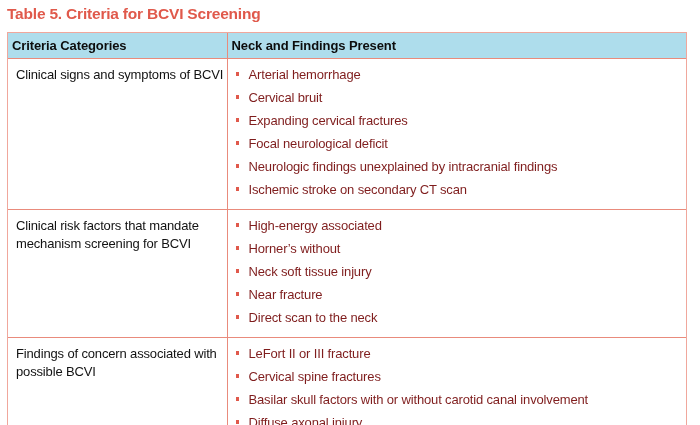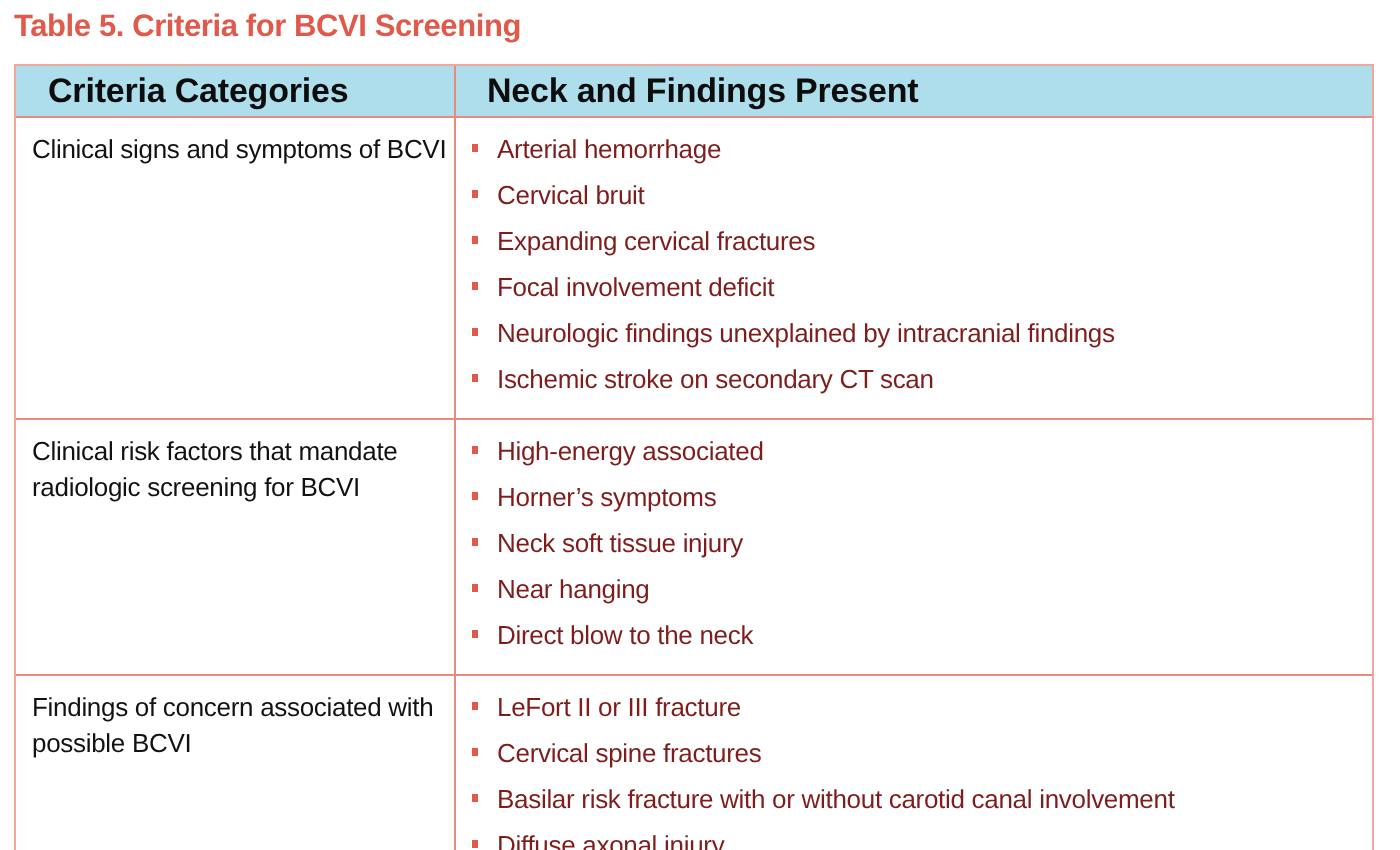--- a/index.html
+++ b/index.html
@@ -66,25 +66,25 @@
   
   tr.head-row th {
     background: #aeddec;
     border-bottom: 1.5px solid #e98b7c;
     height: 25px;
   }
   tr.head-row th.col1 {
     border-right: 1.5px solid #e98b7c;
   }
   .head-label {
-    font-size: 17px;
+    font-size: 13px;
     font-weight: bold;
     color: #0d0d0d;
     letter-spacing: -0.1px;
-    padding: 4px 0 4px 16px;
+    padding: 4px 0 4px 4px;
     line-height: 17px;
     white-space: nowrap;
   }
 
   
   tr.body-row > td {
     background: #ffffff;
   }
   tr.body-row > td.col1 {
     border-right: 1.5px solid #e98b7c;
@@ -154,51 +154,51 @@
 
         <tr class="body-row">
           <td class="col1">
             <div class="cat-text">Clinical signs and symptoms of BCVI</div>
           </td>
           <td class="col2">
             <ul class="findings">
               <li><span class="bullet"></span><span>Arterial hemorrhage</span></li>
               <li><span class="bullet"></span><span>Cervical bruit</span></li>
               <li><span class="bullet"></span><span>Expanding cervical fractures</span></li>
-              <li><span class="bullet"></span><span>Focal involvement deficit</span></li>
+              <li><span class="bullet"></span><span>Focal neurological deficit</span></li>
               <li><span class="bullet"></span><span>Neurologic findings unexplained by intracranial findings</span></li>
               <li><span class="bullet"></span><span>Ischemic stroke on secondary CT scan</span></li>
             </ul>
           </td>
         </tr>
 
         <tr class="body-row sep">
           <td class="col1">
-            <div class="cat-text">Clinical risk factors that mandate radiologic screening for BCVI</div>
+            <div class="cat-text">Clinical risk factors that mandate mechanism screening for BCVI</div>
           </td>
           <td class="col2">
             <ul class="findings">
               <li><span class="bullet"></span><span>High-energy associated</span></li>
-              <li><span class="bullet"></span><span>Horner’s symptoms</span></li>
+              <li><span class="bullet"></span><span>Horner’s without</span></li>
               <li><span class="bullet"></span><span>Neck soft tissue injury</span></li>
-              <li><span class="bullet"></span><span>Near hanging</span></li>
-              <li><span class="bullet"></span><span>Direct blow to the neck</span></li>
+              <li><span class="bullet"></span><span>Near fracture</span></li>
+              <li><span class="bullet"></span><span>Direct scan to the neck</span></li>
             </ul>
           </td>
         </tr>
 
         <tr class="body-row sep">
           <td class="col1">
             <div class="cat-text">Findings of concern associated with possible BCVI</div>
           </td>
           <td class="col2">
             <ul class="findings">
               <li><span class="bullet"></span><span>LeFort II or III fracture</span></li>
               <li><span class="bullet"></span><span>Cervical spine fractures</span></li>
-              <li><span class="bullet"></span><span>Basilar risk fracture with or without carotid canal involvement</span></li>
+              <li><span class="bullet"></span><span>Basilar skull factors with or without carotid canal involvement</span></li>
               <li><span class="bullet"></span><span>Diffuse axonal injury</span></li>
             </ul>
           </td>
         </tr>
 
       </tbody>
     </table>
   </div>
 
 </div>

